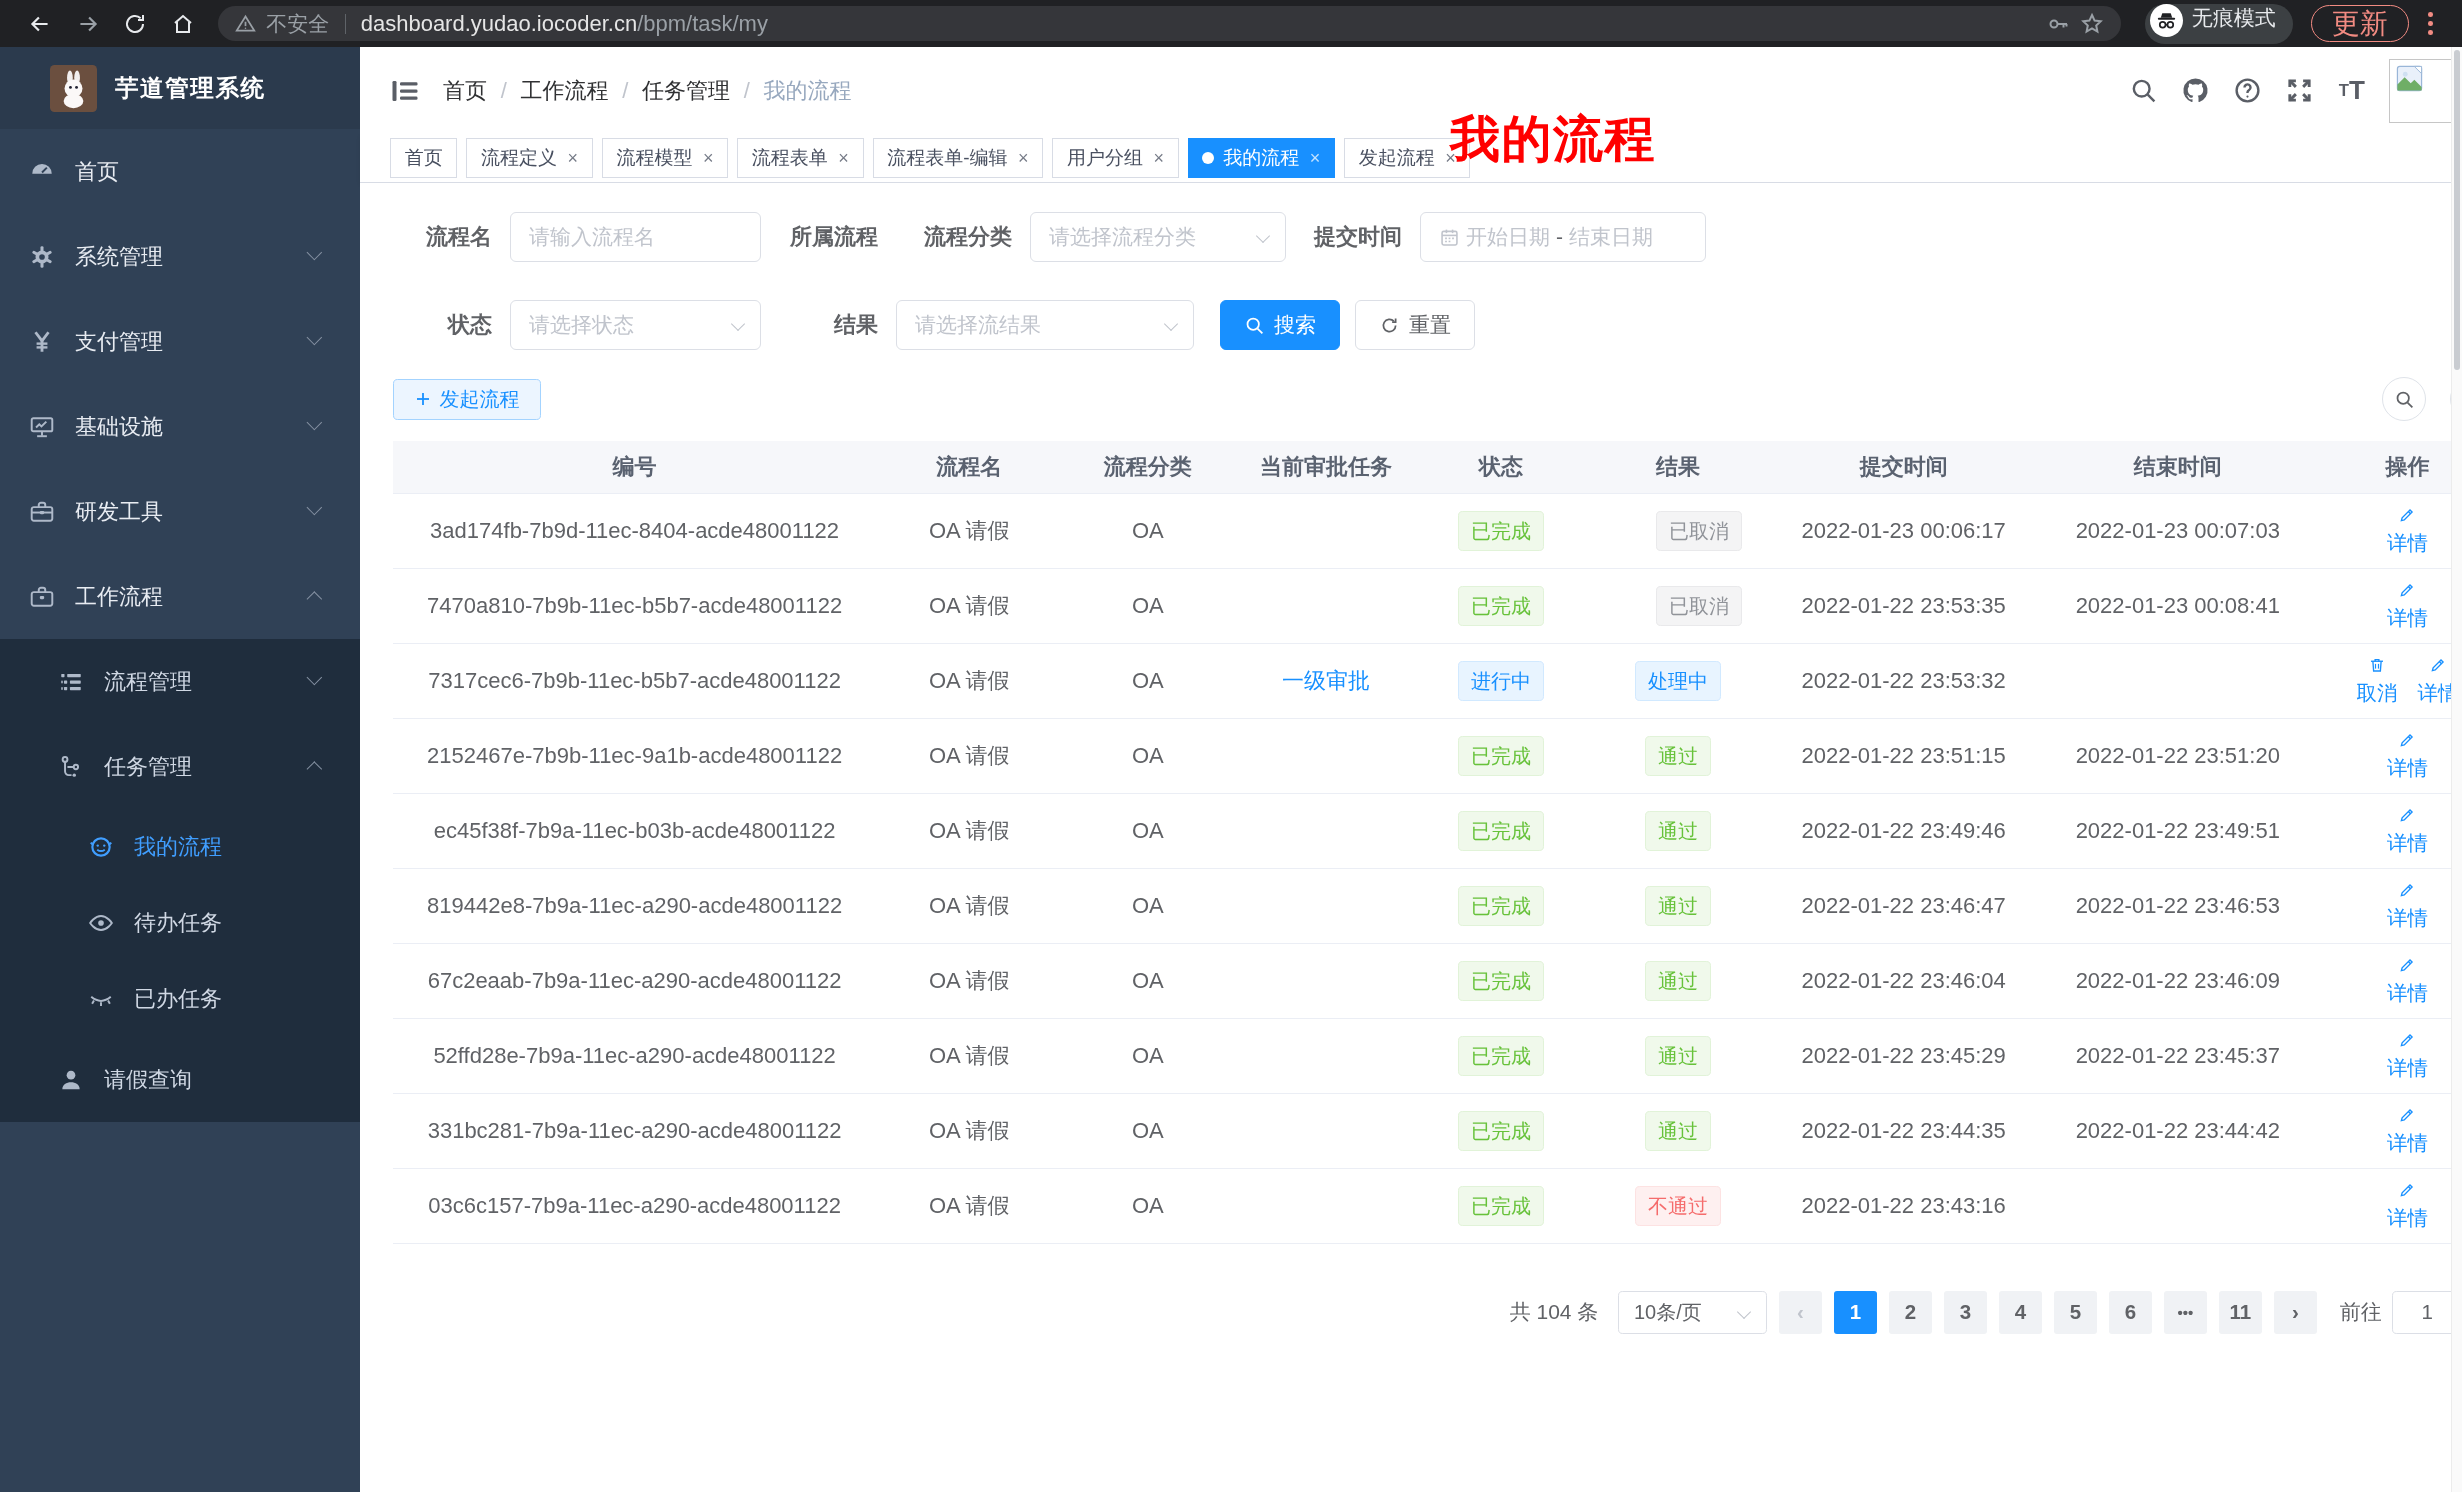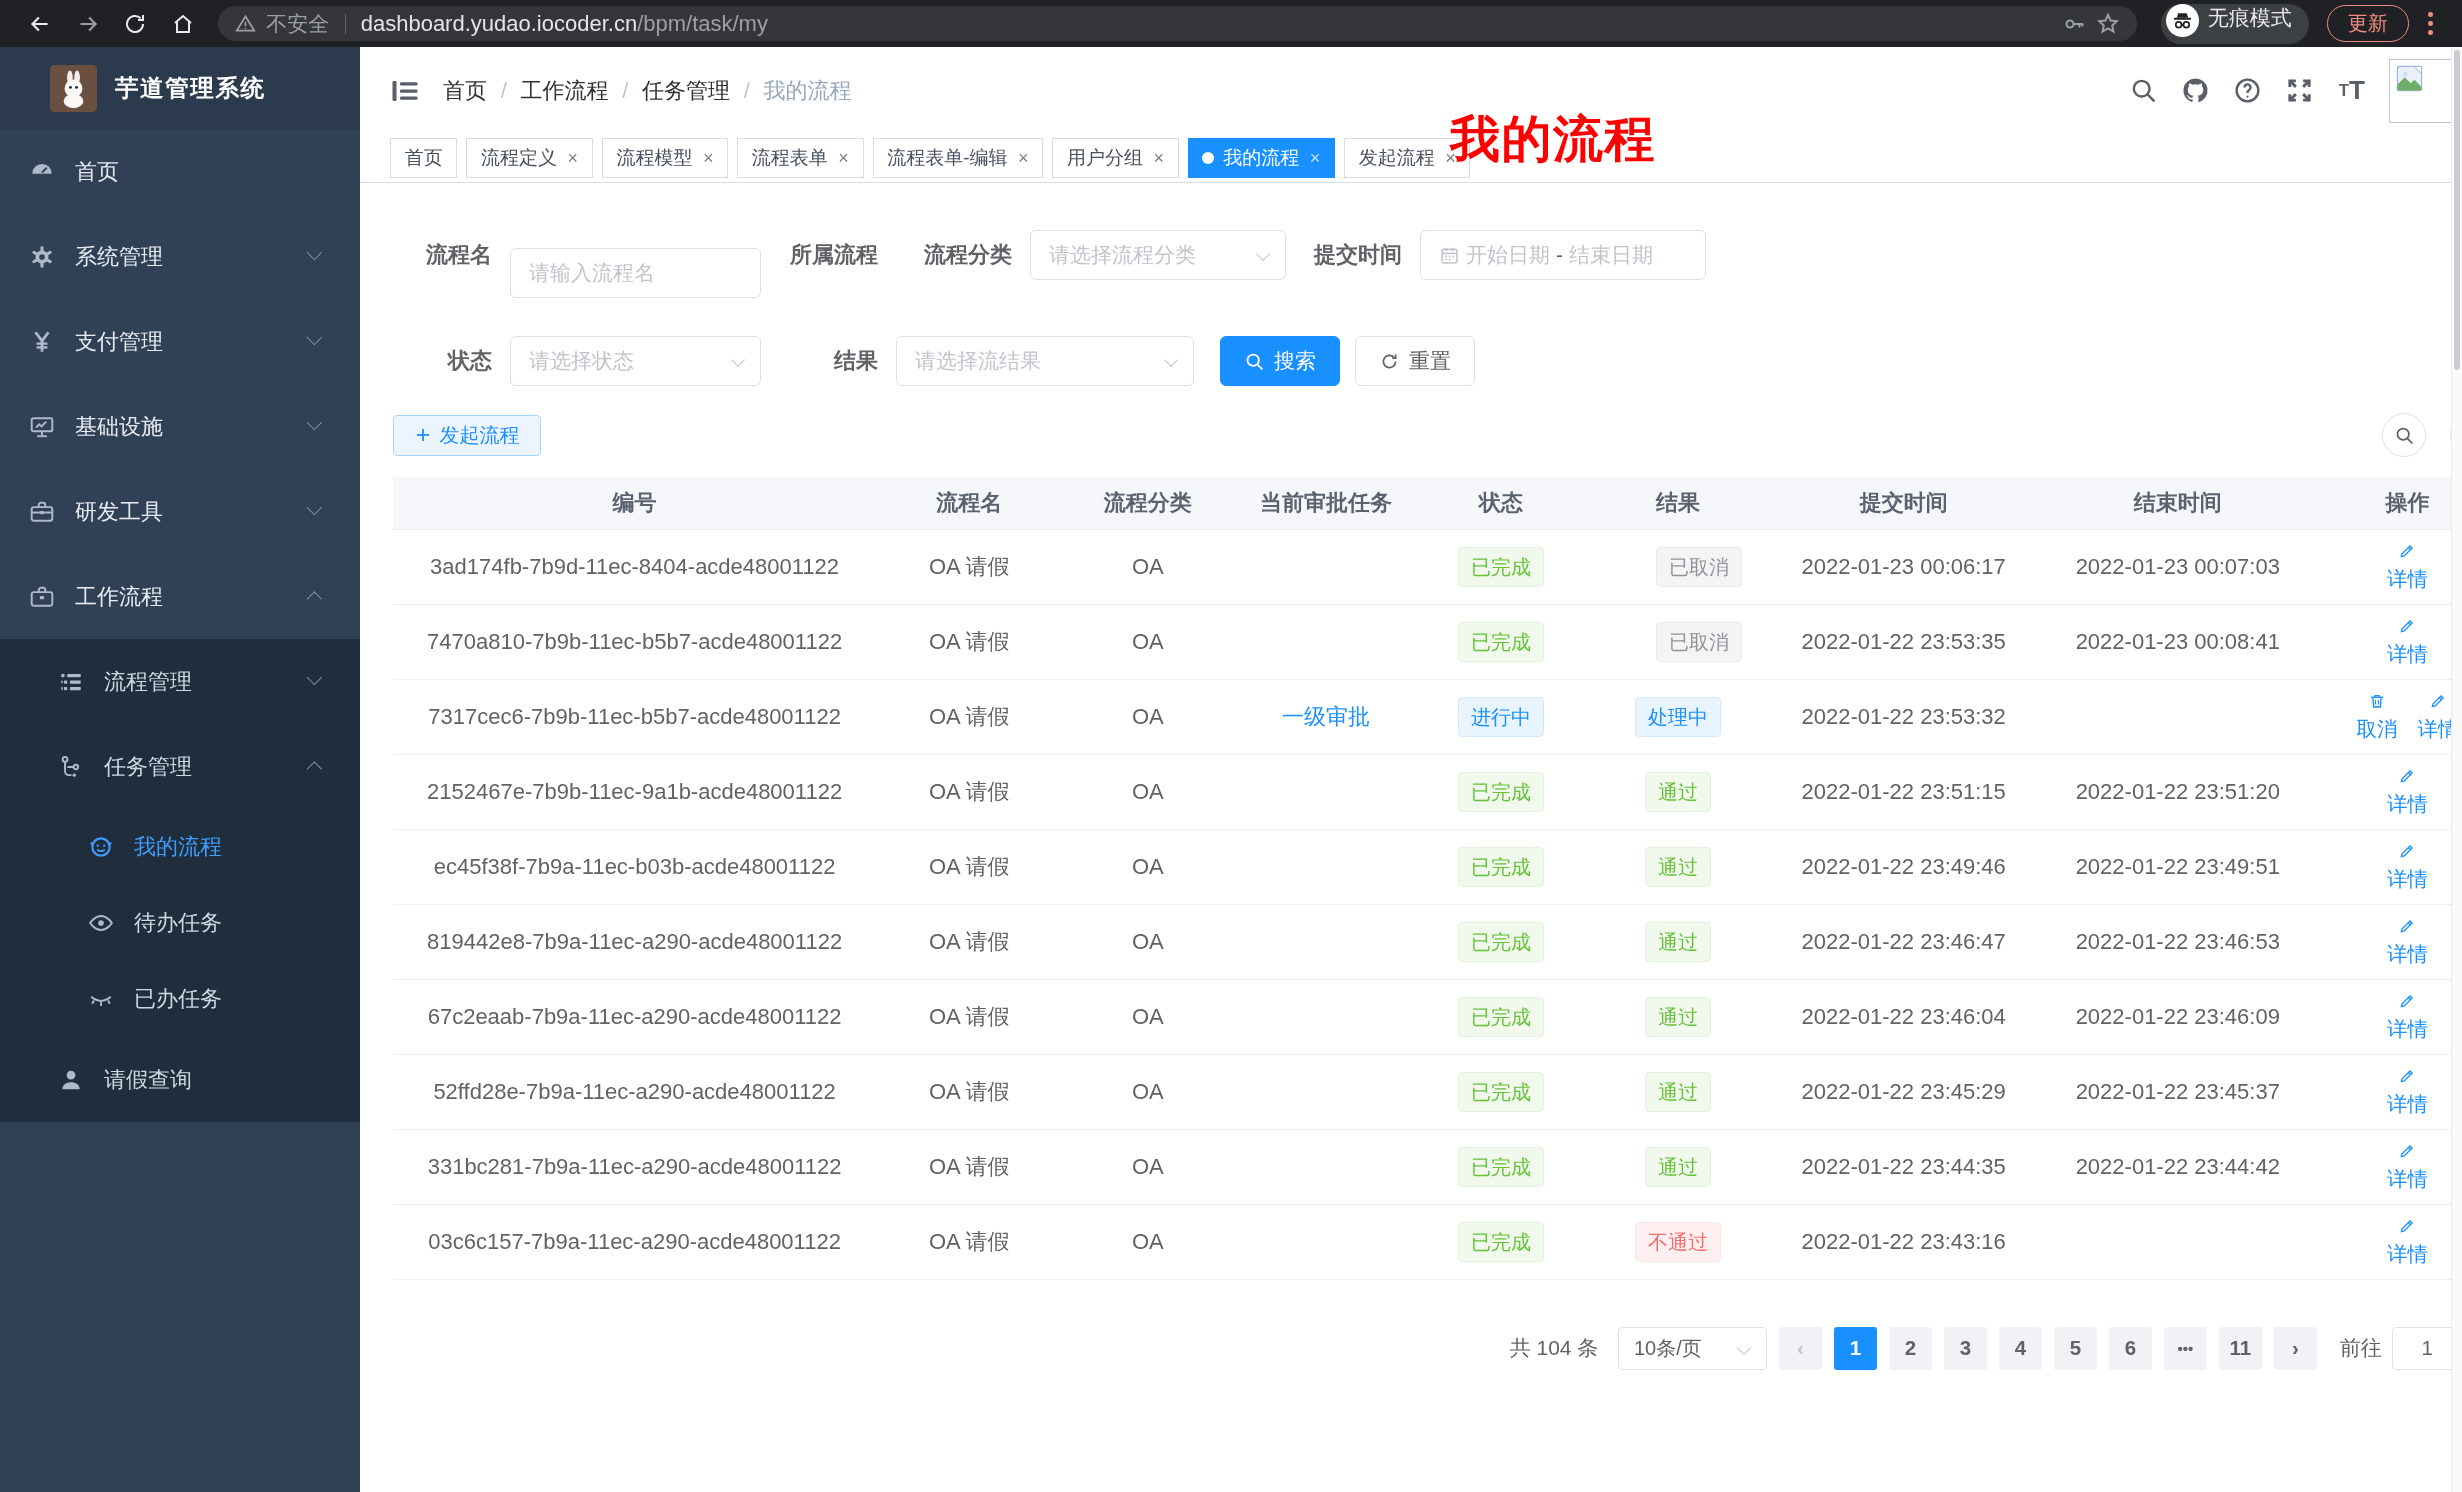--- a/index.html
+++ b/index.html
@@ -13,21 +13,21 @@
   .url-pill { flex:1; height:35px; margin:0 7.6px; background:#35363a; border-radius:17.5px; display:flex; align-items:center; padding:0 16.7px; gap:10.7px; color:#9aa0a6; }
   .url-pill .sec-label { font-size:21px; color:#9aa0a6; }
   .url-pill .sep { width:0.8px; height:20px; background:#5f6368; margin:0 4.6px; }
   .url-text { font-size:22px; }
   .url-text .host { color:#e5e5e5; }
   .url-text .path { color:#9aa0a6; }
   .pill-spacer { flex:1; }
   .incog-chip { height:40px; background:#3c4043; border-radius:20px; display:flex; align-items:flex-start; gap:9px; padding:0 16.7px 0 4.6px; margin-left:9px; flex:0 0 auto; }
   .incog-circle { width:33px; height:33px; border-radius:50%; background:#fff; display:flex; align-items:center; justify-content:center; color:#202124; }
   .incog-chip .lbl { color:#e8eaed; font-size:21px; }
-  .update-btn { height:37px; border:1.5px solid #f28b82; color:#f28b82; border-radius:20px; display:flex; align-items:center; padding:0 20px; font-size:20px; margin-left:10.7px; flex:0 0 auto; }
+  .update-btn { height:37px; border:1.5px solid #f28b82; color:#f28b82; border-radius:20px; display:flex; align-items:center; padding:0 20px; font-size:28px; margin-left:10.7px; flex:0 0 auto; }
   .kebab { display:flex; flex-direction:column; gap:4.6px; padding:0 9px; margin-left:3px; }
   .kebab i { width:4.6px; height:4.6px; border-radius:50%; background:#f28b82; }
 
   
   .app { display:flex; height:1446px; }
   .sidebar { width:360px; background:#304156; flex:0 0 auto; color:#c9d4e3; }
   .logo-row { height:82px; display:flex; align-items:center; padding-left:50px; gap:18px; background:#2b3a4d; }
   .logo-img { width:47px; height:47px; border-radius:4.6px; background:#6b4f3f; overflow:hidden; display:flex; align-items:center; justify-content:center; }
   .logo-title { color:#fff; font-size:23.6px; font-weight:bold; letter-spacing:1.5px; }
   .side-item { display:flex; align-items:center; position:relative; cursor:pointer; }
@@ -439,21 +439,21 @@
         <span class="tab">
           <span class="tlbl">发起流程</span>
           <span class="x">×</span>
         </span>
       </div>
 
     <div class="content">
 
       <div class="filter-row">
         <span class="f-label" style="width:99px;">流程名</span>
-        <div class="f-input" style="width:251px;margin-top:36px;">
+        <div class="f-input" style="width:251px;">
             <span class="ph">请输入流程名</span>
           </div>
         <span class="gap32"></span>
         <span class="f-label" style="width:91px;">所属流程</span>
         <span class="gap32"></span>
         <span class="f-label" style="width:90px;">流程分类</span>
         <div class="f-input" style="width:256px;">
             <span class="ph">请选择流程分类</span>
             <span class="sel-caret"></span>
           </div>

